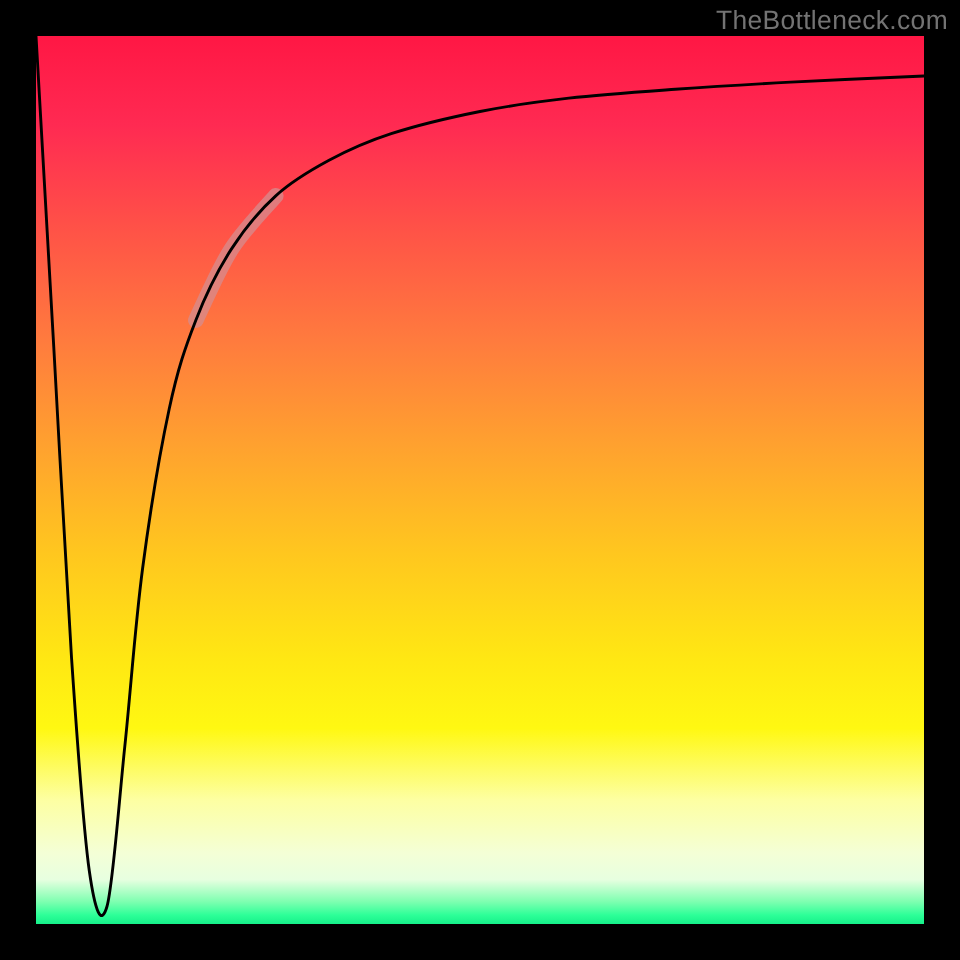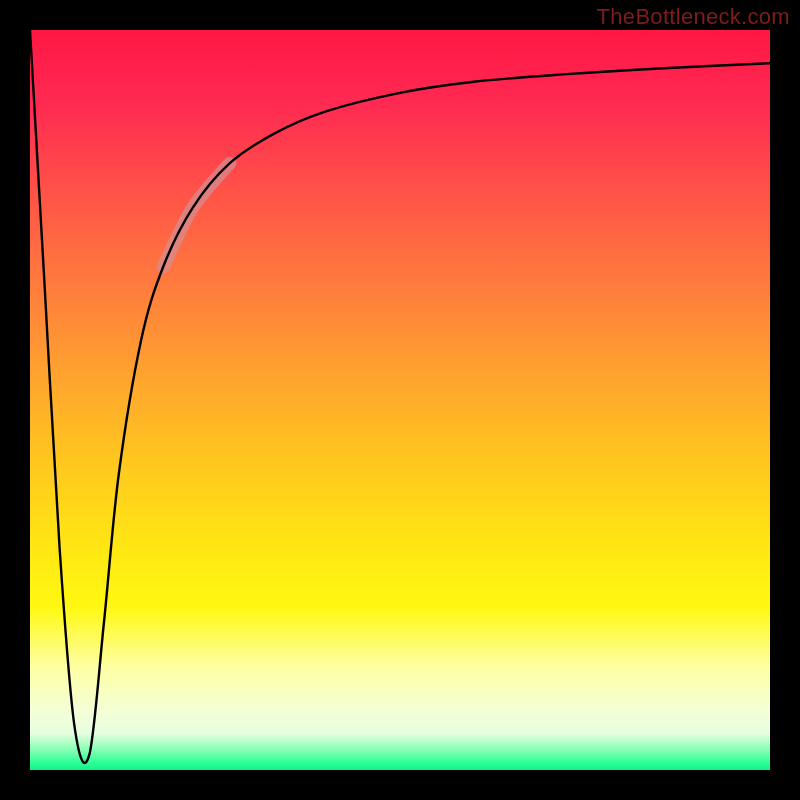--- a/index.html
+++ b/index.html
@@ -77,21 +77,21 @@
     stroke: #000;
     stroke-width: 2.4;
     fill: none;
     stroke-linecap: round;
   }
   .attribution {
     position: absolute;
     top: 4px;
     right: 10px;
     z-index: 10;
-    color: #7f1d1d;
+    color: #737373;
     font-size: 22px;
     letter-spacing: 0.3px;
     font-weight: 400;
     pointer-events: none;
   }
 </style>
 </head>
 <body>
 
 <div class="chart-frame">

